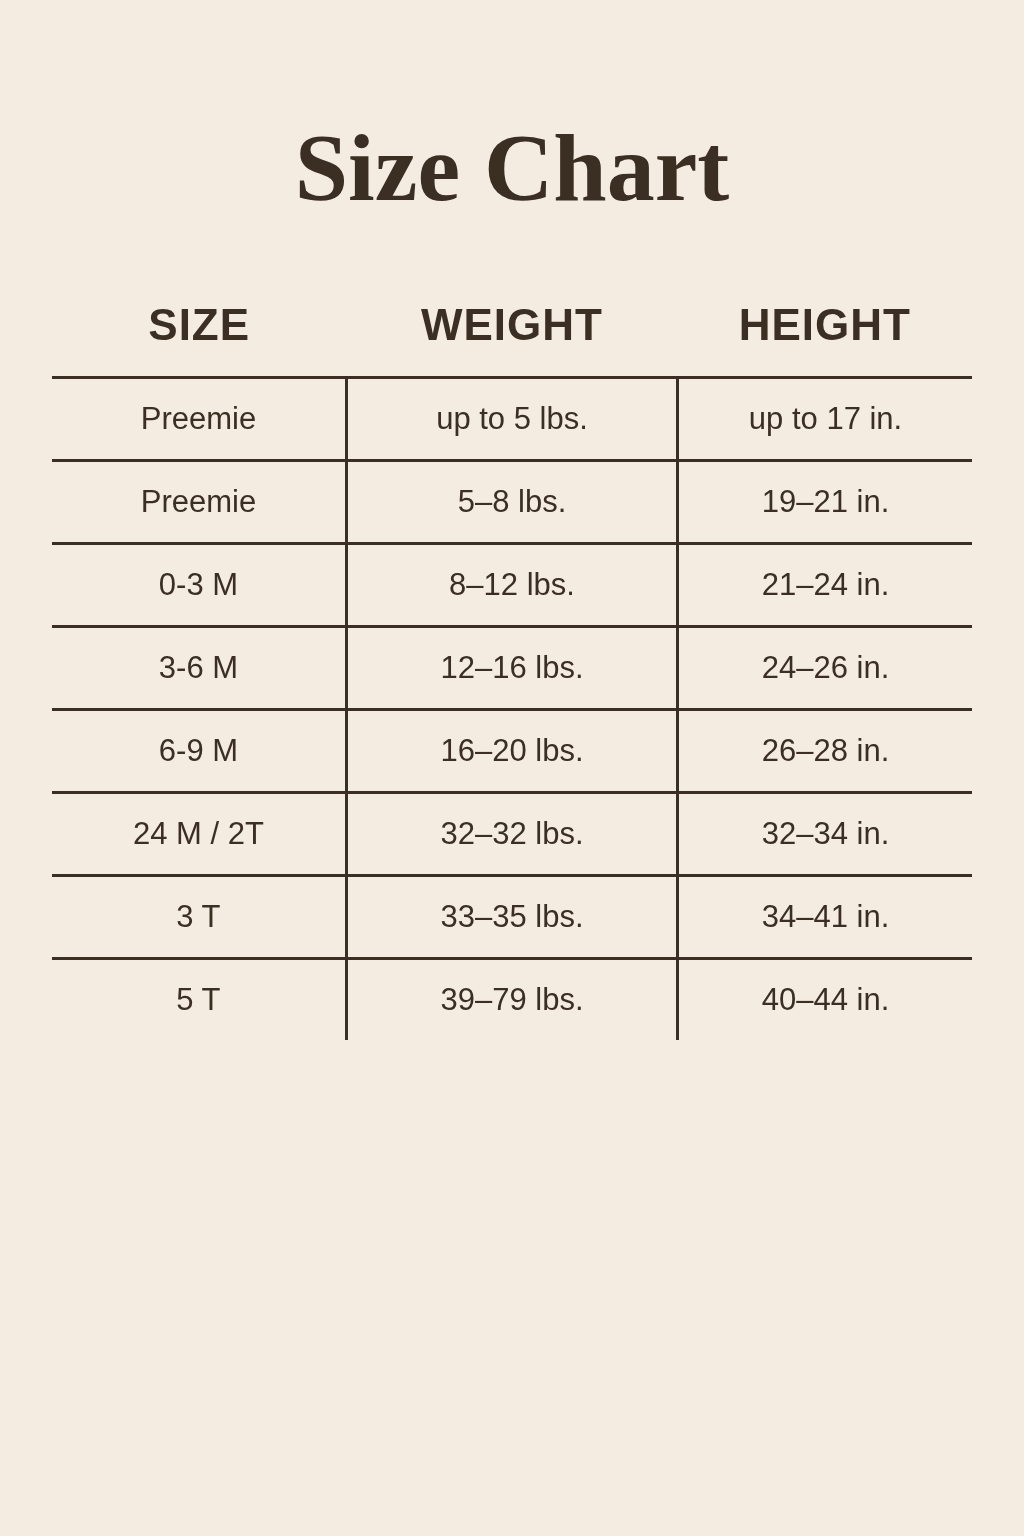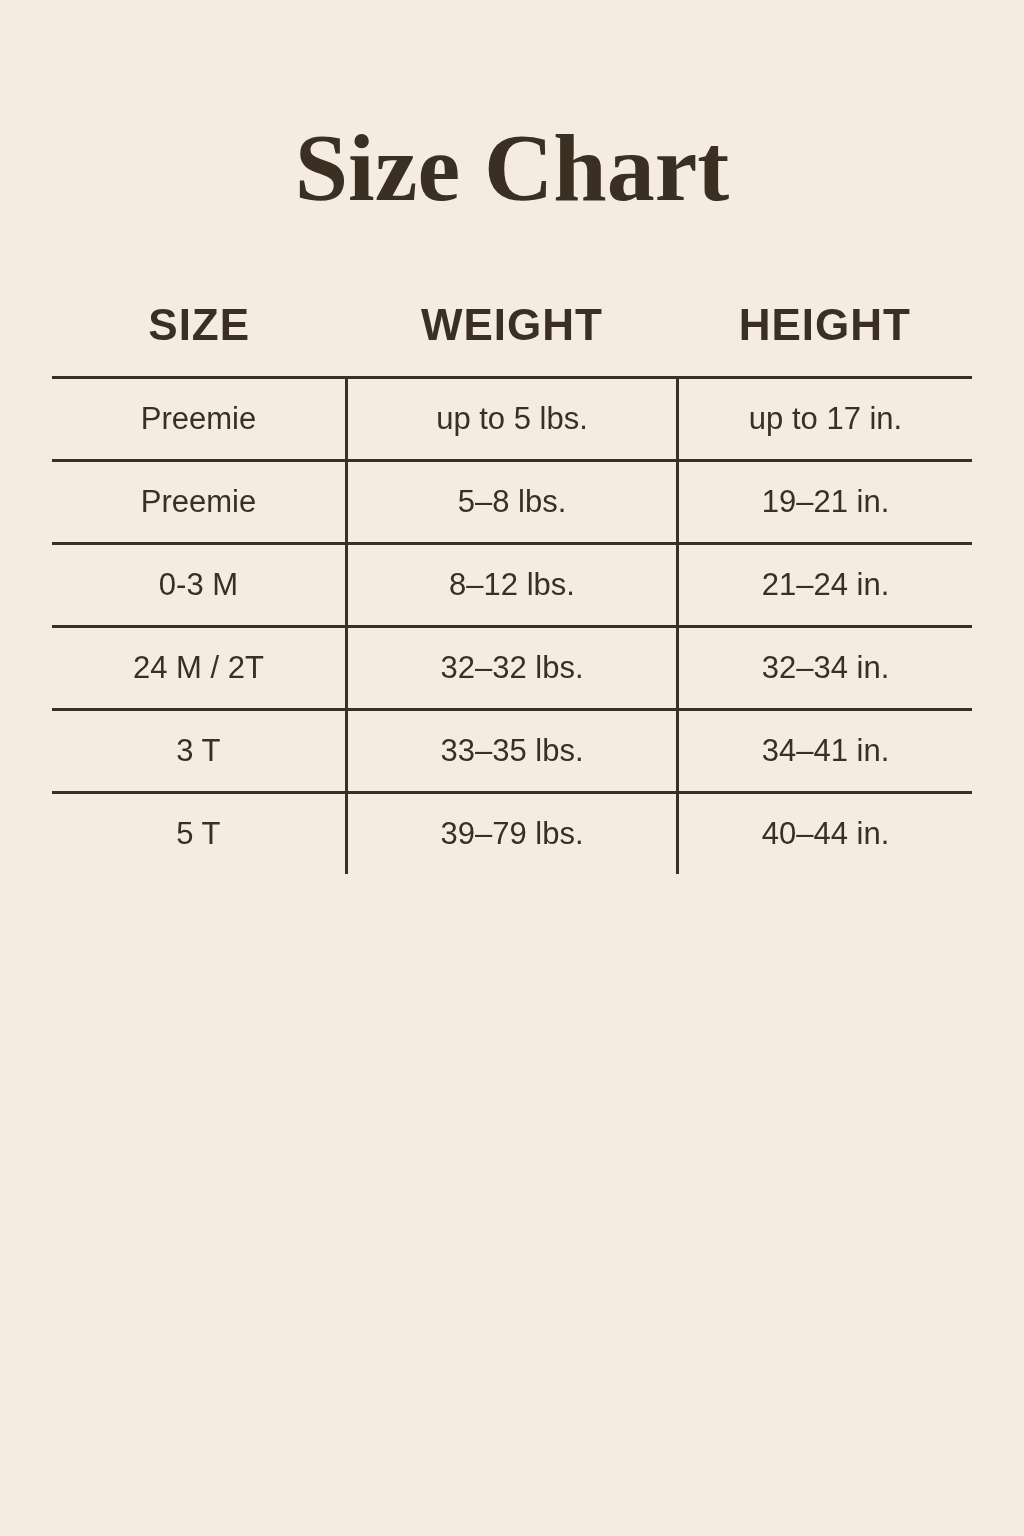--- a/index.html
+++ b/index.html
@@ -103,20 +103,30 @@
           <td>Preemie</td>
           <td>5–8 lbs.</td>
           <td>19–21 in.</td>
         </tr>
         <tr>
           <td>0-3 M</td>
           <td>8–12 lbs.</td>
           <td>21–24 in.</td>
         </tr>
         <tr>
+          <td>3-6 M</td>
+          <td>12–16 lbs.</td>
+          <td>24–26 in.</td>
+        </tr>
+        <tr>
+          <td>6-9 M</td>
+          <td>16–20 lbs.</td>
+          <td>26–28 in.</td>
+        </tr>
+        <tr>
           <td>24 M / 2T</td>
           <td>32–32 lbs.</td>
           <td>32–34 in.</td>
         </tr>
         <tr>
           <td>3 T</td>
           <td>33–35 lbs.</td>
           <td>34–41 in.</td>
         </tr>
         <tr>

